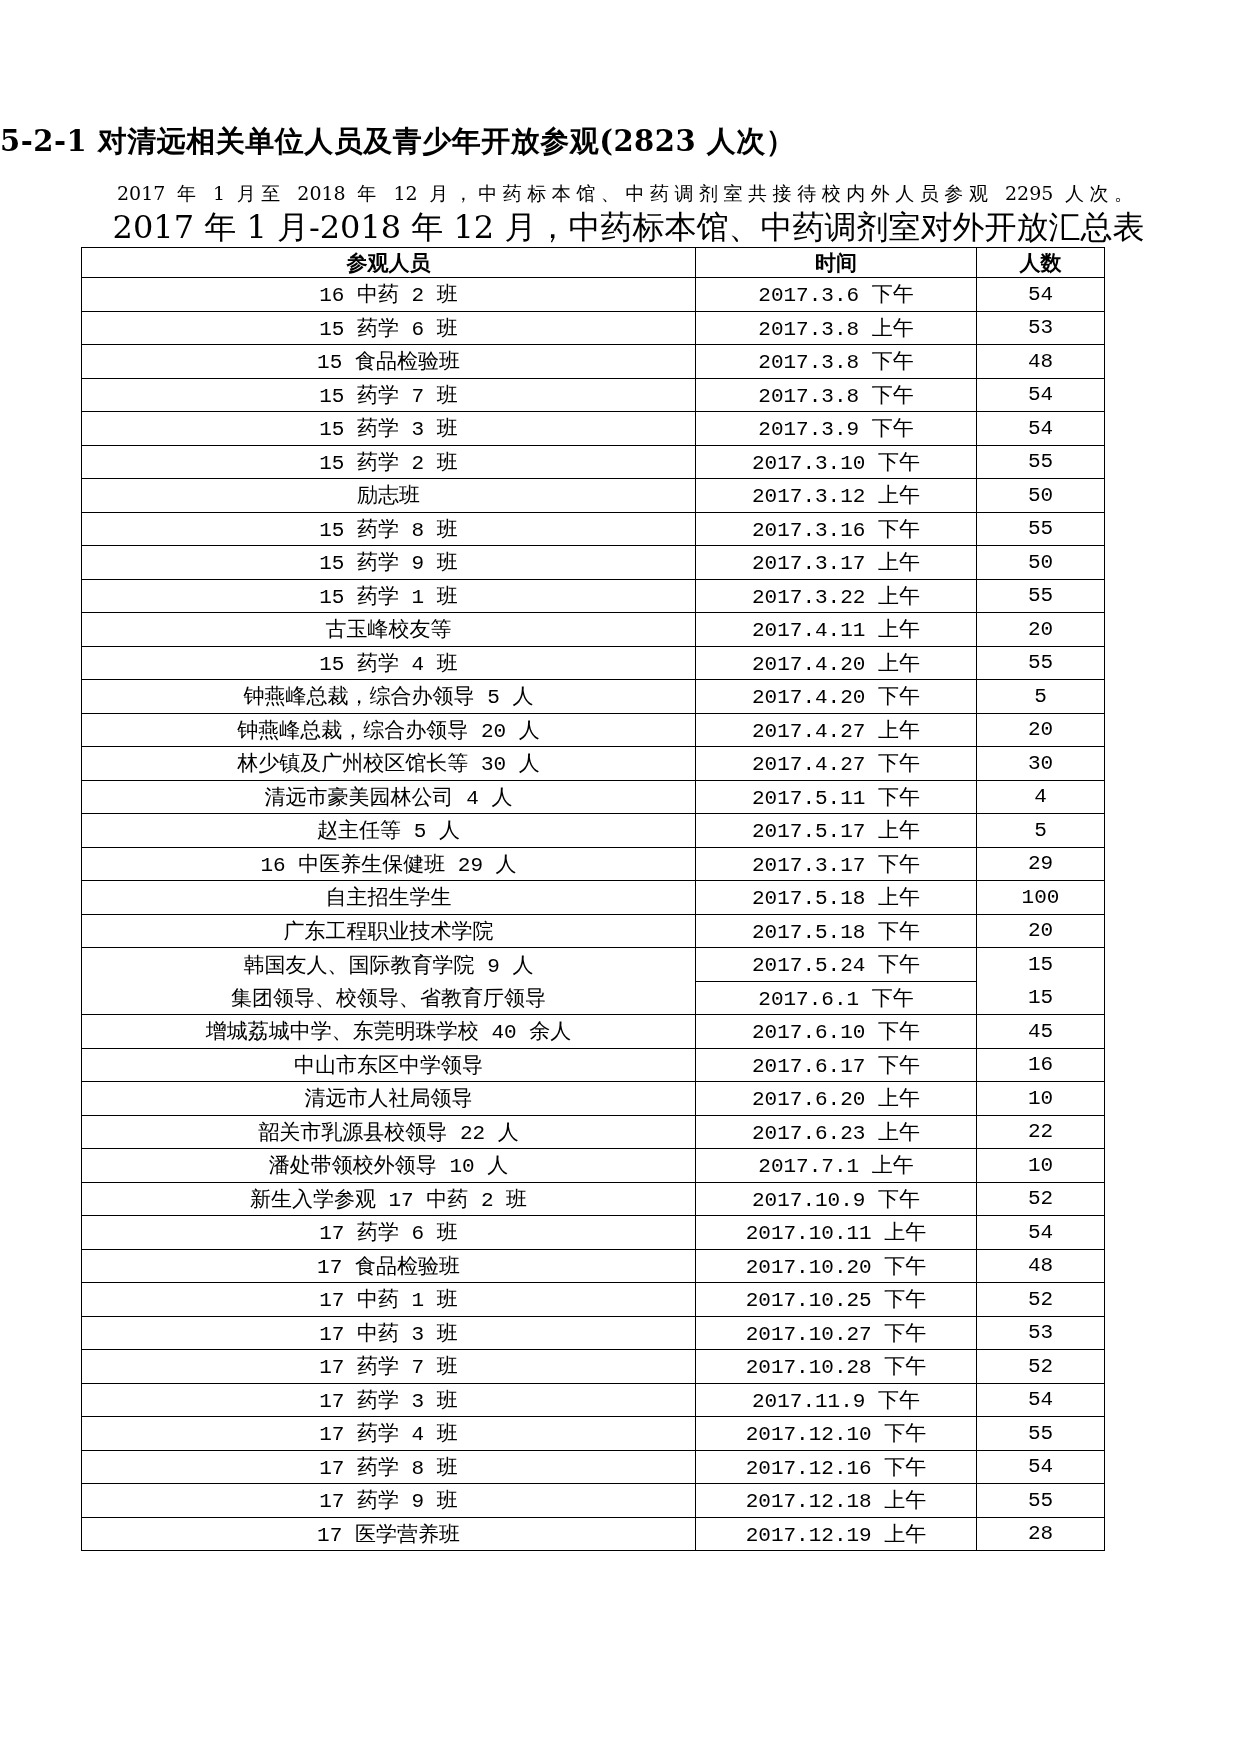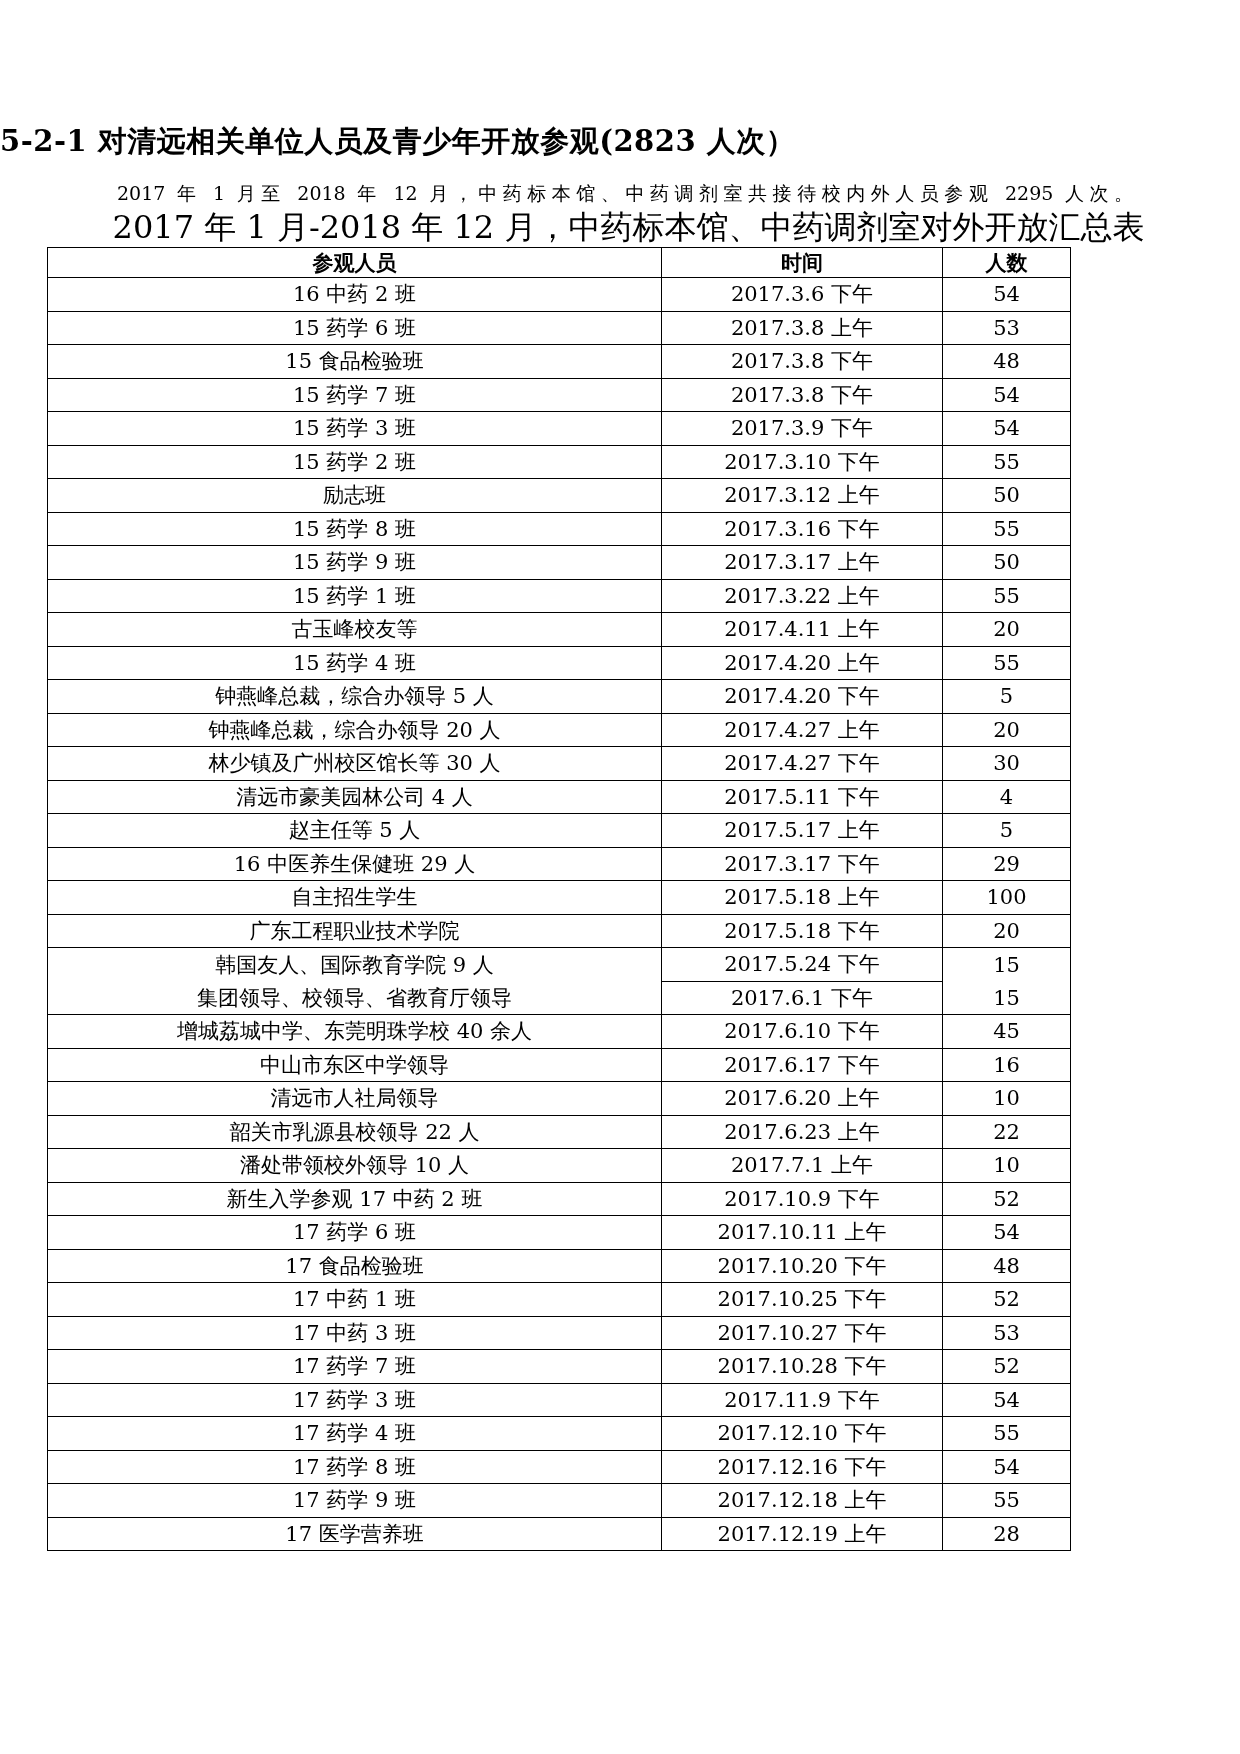--- a/index.html
+++ b/index.html
@@ -35,24 +35,25 @@
     white-space: nowrap;
   }
   .table-caption {
     margin: 0 0 3px 11px;
     width: 1235px;
     text-align: center;
     font-size: 32px;
     line-height: 34px;
   }
   table.visitors-table {
-    margin-left: 47px;
+    margin-left: 81px;
     width: 1023px;
     border-collapse: collapse;
     table-layout: fixed;
+    font-family: Liberation Mono, monospace;
   }
   .visitors-table th,
   .visitors-table td {
     border: 1.5px solid #000000;
     text-align: center;
     vertical-align: middle;
     padding: 0;
     overflow: hidden;
     white-space: nowrap;
   }

